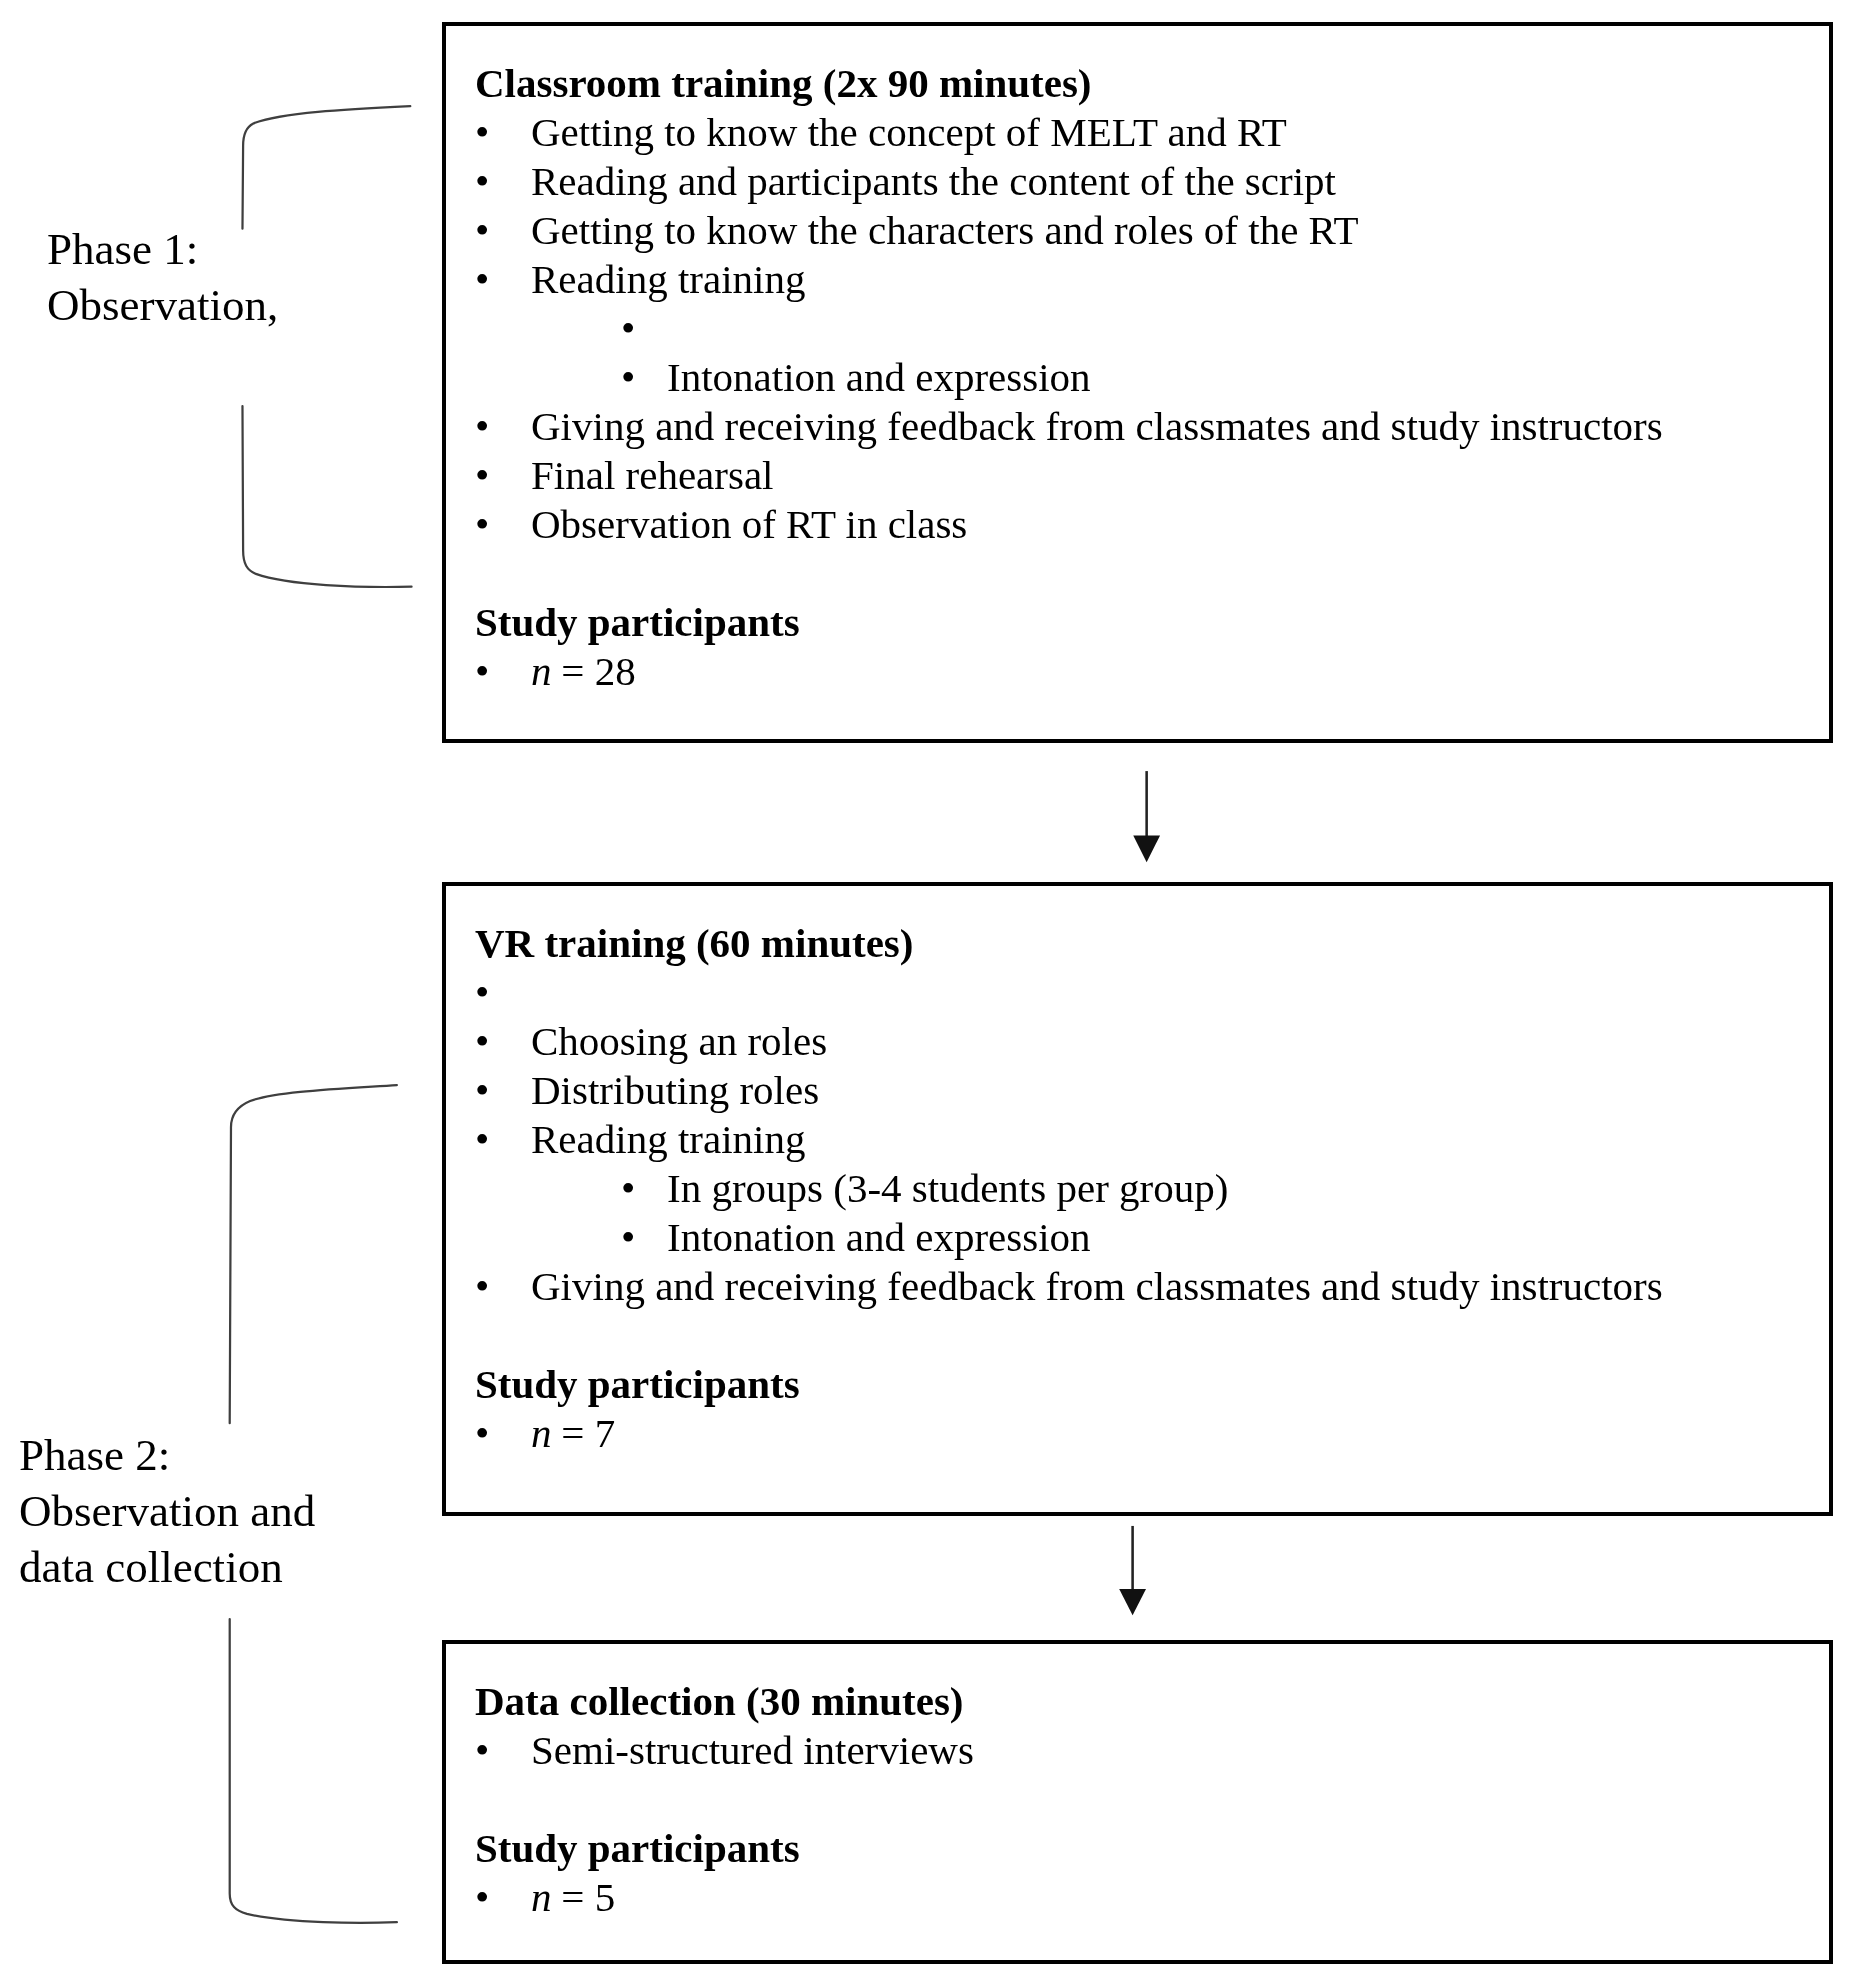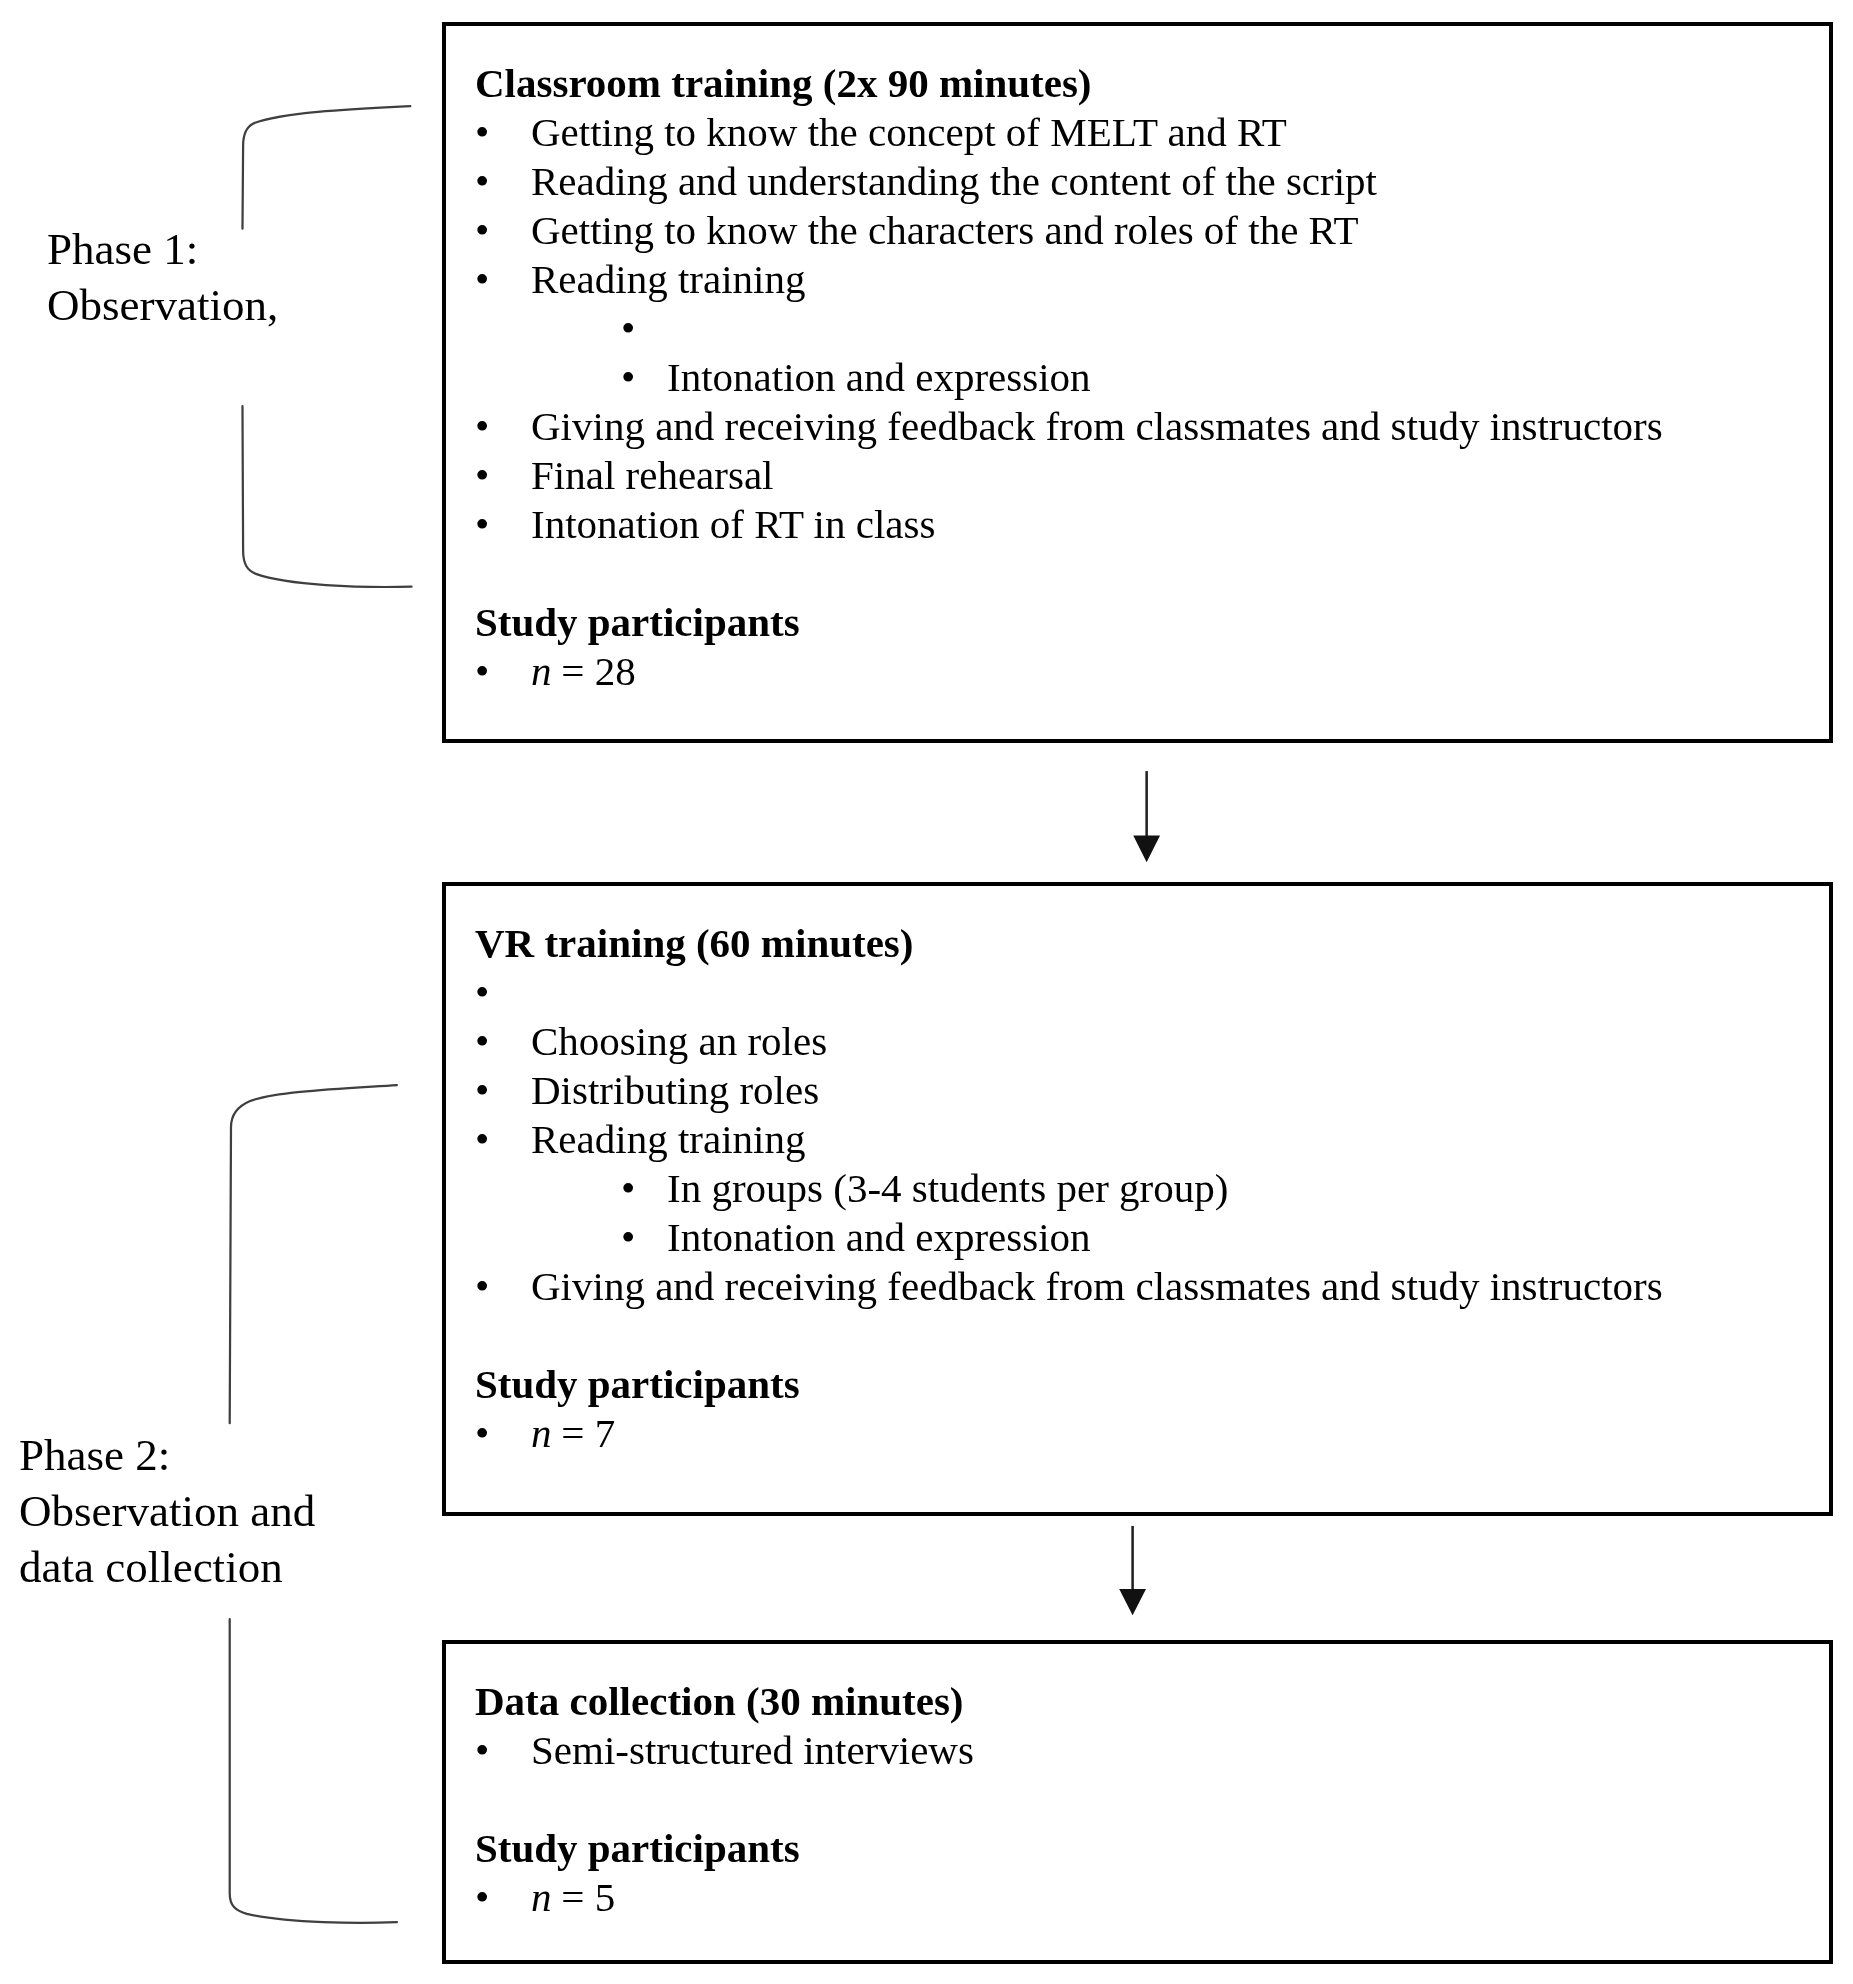--- a/index.html
+++ b/index.html
@@ -50,21 +50,21 @@
 <div id="canvas">
 
   <div class="flowbox" id="box1">
     <div class="box-title">Classroom training (2x 90 minutes)</div>
     <div class="li l1">
       <span class="dot">•</span>
       <span class="txt">Getting to know the concept of MELT and RT</span>
     </div>
     <div class="li l1">
       <span class="dot">•</span>
-      <span class="txt">Reading and understanding the content of the script</span>
+      <span class="txt">Reading and participants the content of the script</span>
     </div>
     <div class="li l1">
       <span class="dot">•</span>
       <span class="txt">Getting to know the characters and roles of the RT</span>
     </div>
     <div class="li l1">
       <span class="dot">•</span>
       <span class="txt">Reading training</span>
     </div>
     <div class="li l2">
@@ -77,21 +77,21 @@
     <div class="li l1">
       <span class="dot">•</span>
       <span class="txt">Giving and receiving feedback from classmates and study instructors</span>
     </div>
     <div class="li l1">
       <span class="dot">•</span>
       <span class="txt">Final rehearsal</span>
     </div>
     <div class="li l1">
       <span class="dot">•</span>
-      <span class="txt">Intonation of RT in class</span>
+      <span class="txt">Observation of RT in class</span>
     </div>
     <div class="spacer"></div>
     <div class="participants-heading">Study participants</div>
     <div class="li l1">
       <span class="dot">•</span>
       <span class="txt"><span class="nvar">n</span><span class="nval">= 28</span></span>
     </div>
   </div>
 
   <div class="flowbox" id="box2">

